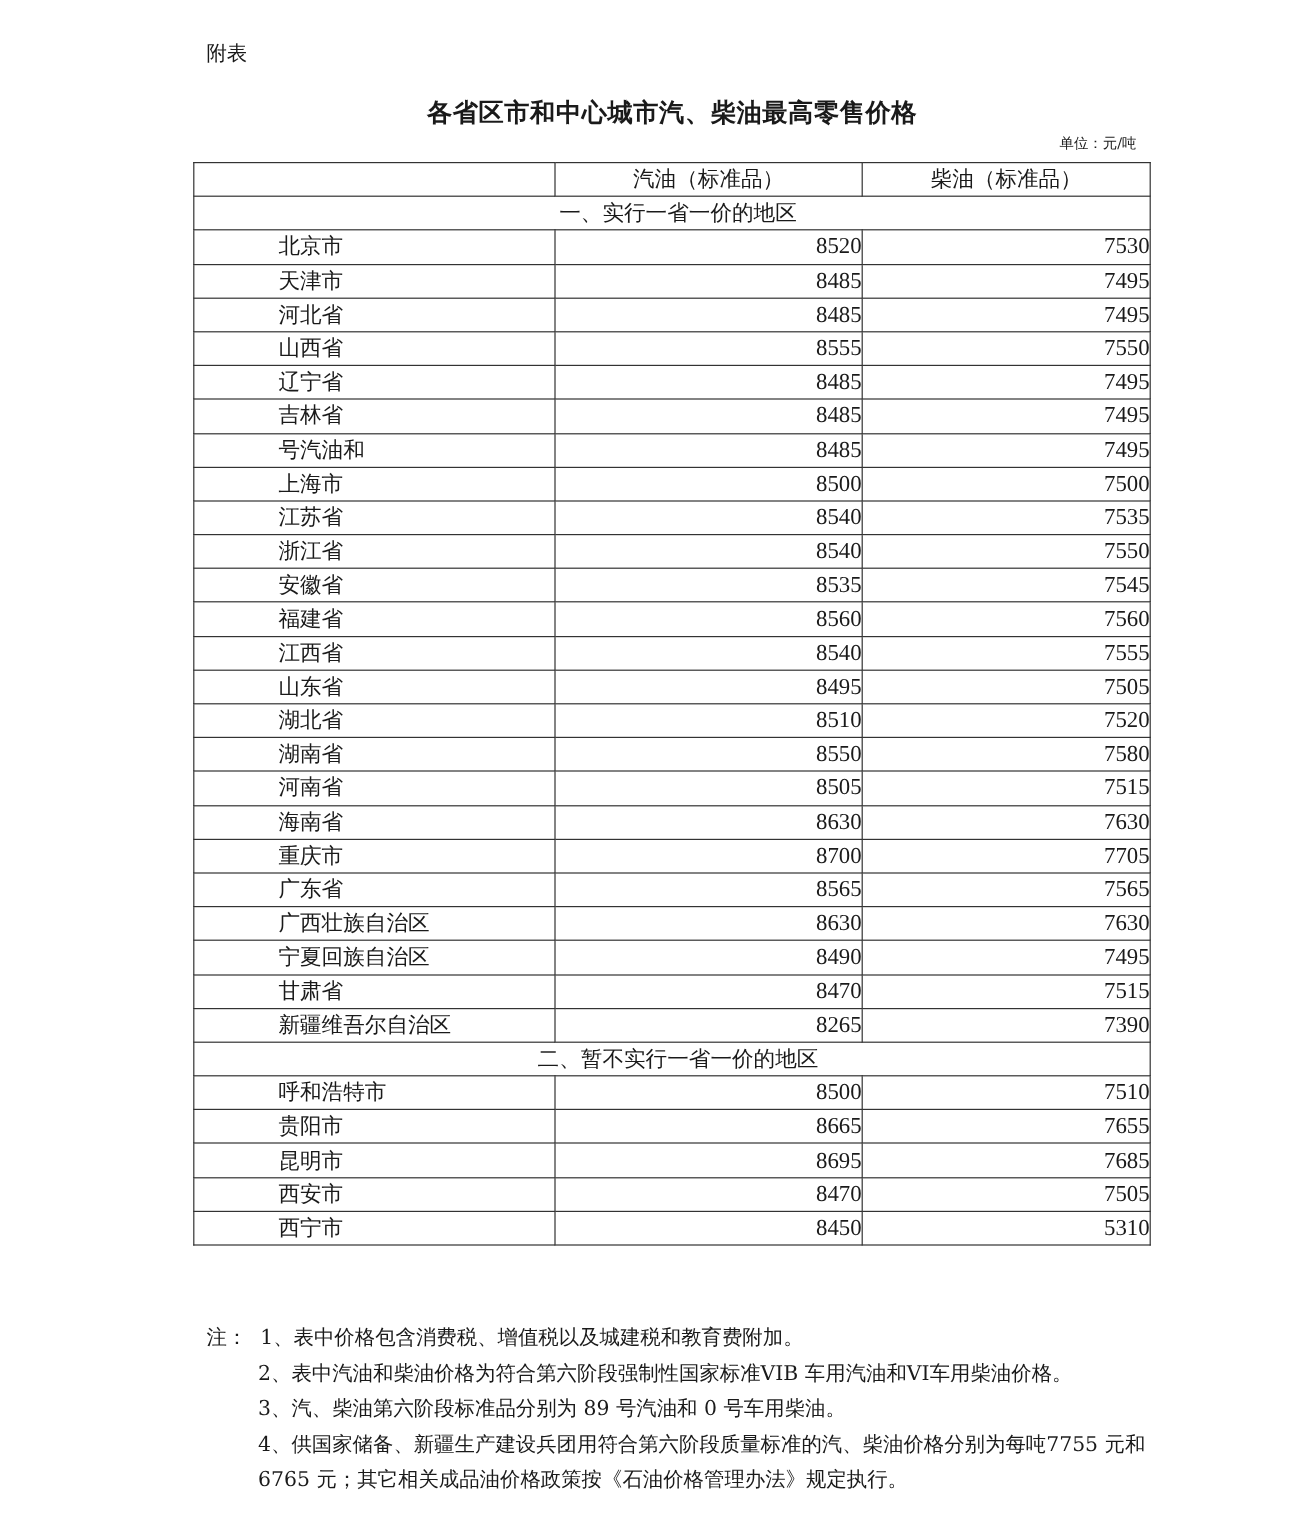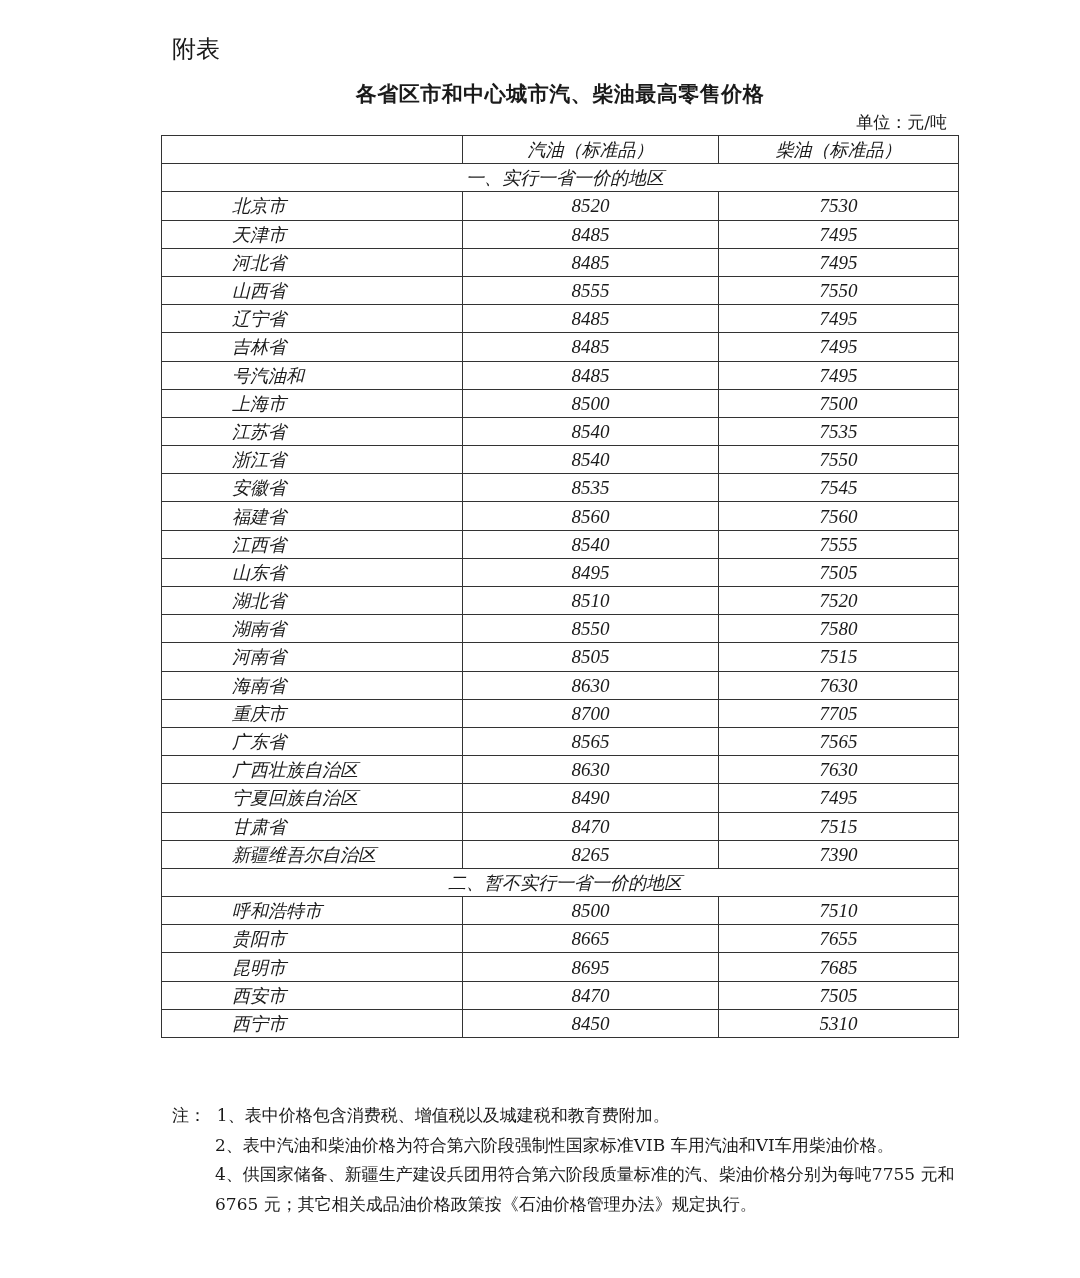--- a/index.html
+++ b/index.html
@@ -1,31 +1,31 @@
 <!DOCTYPE html>
 <html><head>
   <meta charset="utf-8">
   <style>
     html, body { margin:0; padding:0; background:#ffffff; }
     body { width:1080px; height:1278px; position:relative; overflow:hidden;
            font-family:"DejaVu Serif","Liberation Serif",serif; color:#1a1a1a; }
-    .appendix { position:absolute; left:172px; top:33px; font-size:24px; }
+    .appendix { position:absolute; left:172px; top:33px; font-size:17px; }
     .title { position:absolute; left:0; width:1120px; top:80px; text-align:center;
              font-family:"DejaVu Sans","Liberation Sans",sans-serif; font-weight:bold; font-size:21px; letter-spacing:0.5px; }
-    .unit { position:absolute; right:133px; top:111px; font-size:17px; }
+    .unit { position:absolute; right:133px; top:111px; font-size:12px; }
     table.prices { position:absolute; left:161px; top:135px; width:797px;
-                   border-collapse:collapse; table-layout:fixed; font-size:18px;font-style:italic; }
+                   border-collapse:collapse; table-layout:fixed; font-size:18px; }
     table.prices td { border:1.5px solid #333; height:27.2px; padding:0; line-height:27px; }
     table.prices col.c1 { width:301px; }
     table.prices col.c2 { width:256px; }
     table.prices col.c3 { width:240px; }
     .hdr td { text-align:center; }
     .sect td { padding-left:10px !important;text-align:center; }
     td.name { padding-left:70px !important; }
-    td.num { text-align:center; font-family:"Liberation Serif",serif; font-size:19px; }
+    td.num { text-align:right; font-family:"Liberation Serif",serif; font-size:19px; }
     .notes { position:absolute; left:172px; top:1101px; width:790px; font-size:17px; line-height:29.5px; }
     .notes p { margin:0; }
     .indent { padding-left:43px; }
   </style>
 </head>
 <body>
 
 <div class="appendix">附表</div>
 <div class="title">各省区市和中心城市汽、柴油最高零售价格</div>
 <div class="unit">单位：元/吨</div>
@@ -192,14 +192,15 @@
         <td class="name">西宁市</td>
         <td class="num">8450</td>
         <td class="num">5310</td>
       </tr>
     </tbody>
 </table>
 
 <div class="notes">
   <p><span>注：</span>&nbsp;&nbsp;<span>1、表中价格包含消费税、增值税以及城建税和教育费附加。</span></p>
   <p class="indent">2、表中汽油和柴油价格为符合第六阶段强制性国家标准VIB 车用汽油和VI车用柴油价格。</p>
+  <p class="indent">3、汽、柴油第六阶段标准品分别为 89 号汽油和 0 号车用柴油。</p>
   <p class="indent">4、供国家储备、新疆生产建设兵团用符合第六阶段质量标准的汽、柴油价格分别为每吨7755 元和 6765 元；其它相关成品油价格政策按《石油价格管理办法》规定执行。</p>
 </div>
 
 </body></html>

